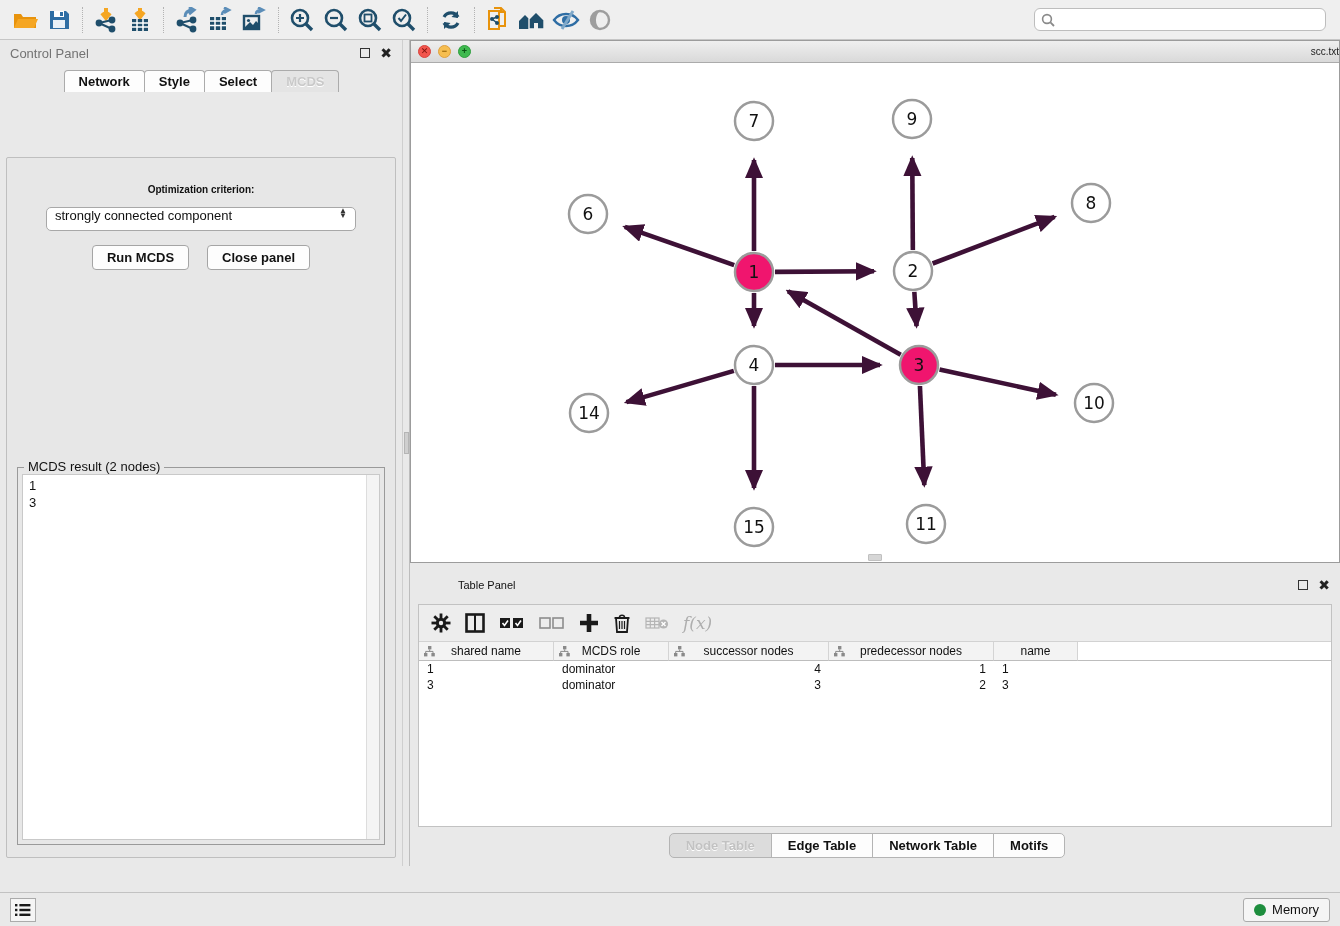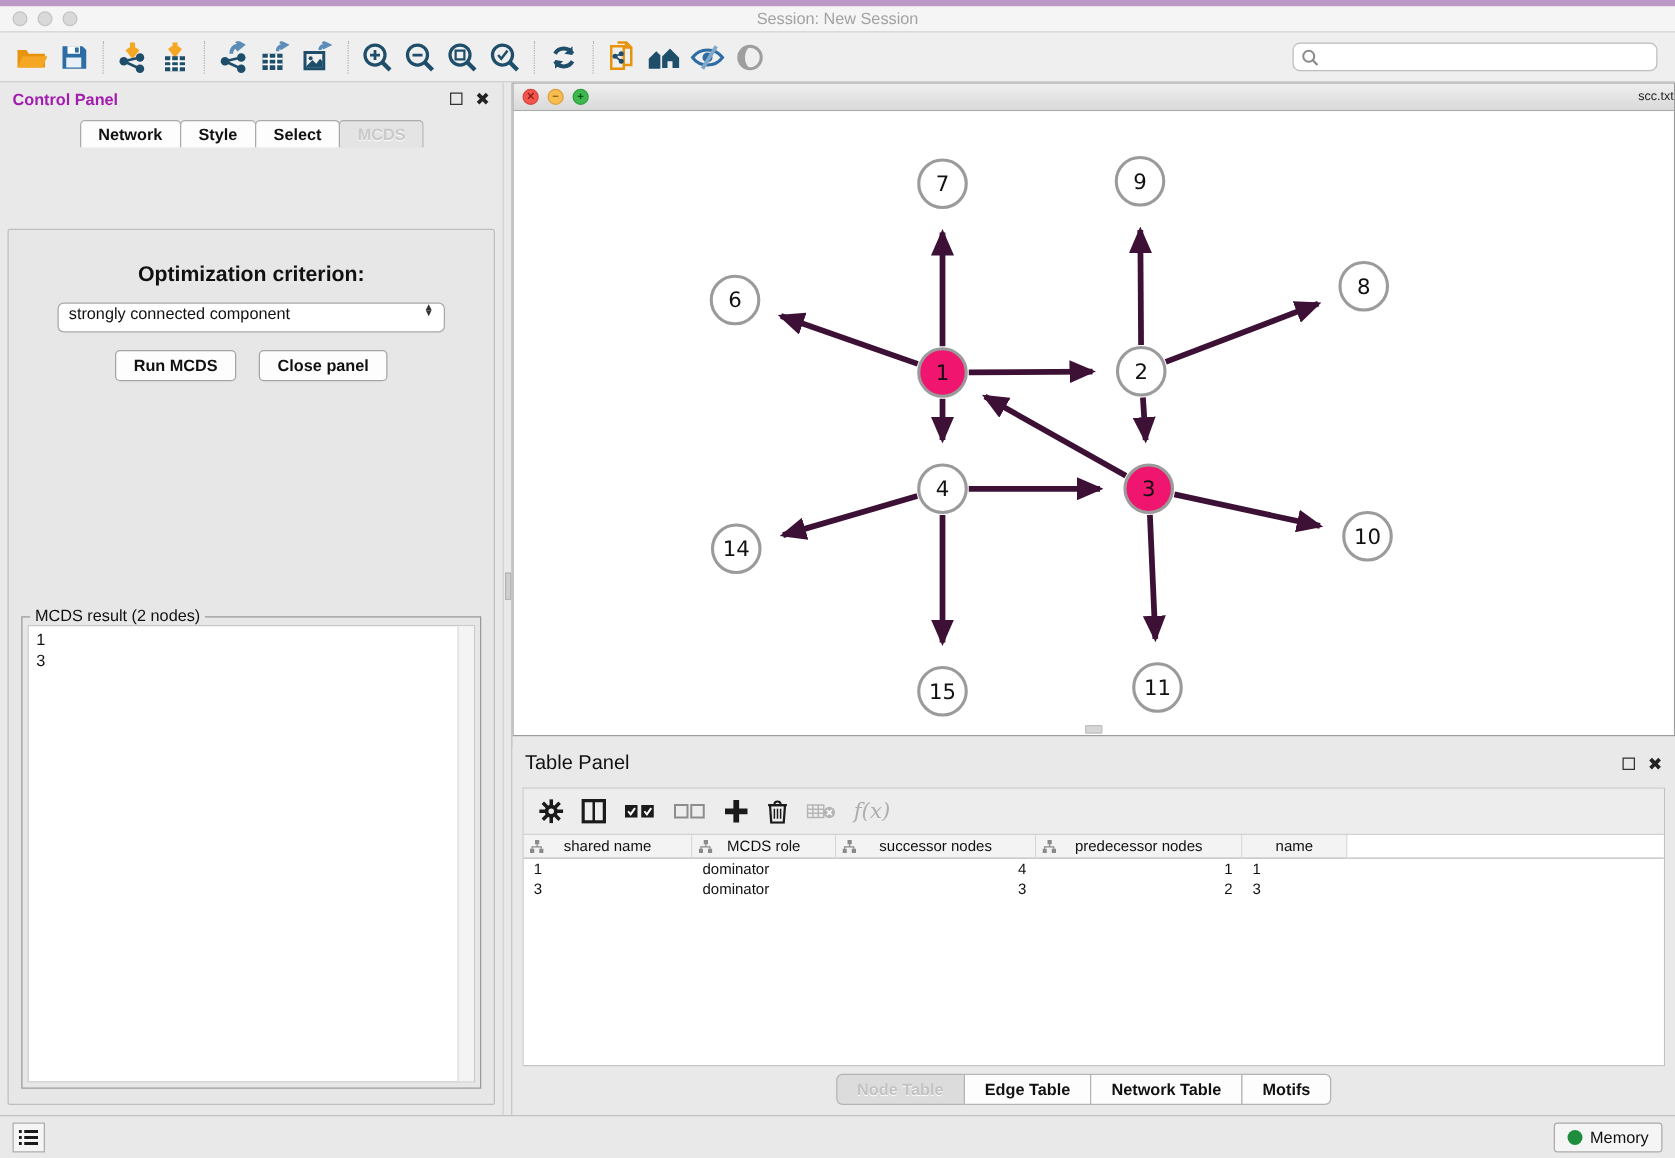--- a/index.html
+++ b/index.html
@@ -21,29 +21,29 @@
   .toolbar .spacer { flex:1; }
   .searchbox { width:292px; height:23px; background:#fff; border:1px solid #BDBDBD; border-radius:6px; display:flex; align-items:center; padding:0 6px; margin-right:6px; }
   .searchbox input { border:none; outline:none; flex:1; font-size:12px; background:transparent; }
 
   
   .main { position:relative; height:826px; }
 
   
   .control-panel { position:absolute; left:0; top:0; width:402px; height:826px; background:#E9E9E9; }
   .panel-head { height:26px; display:flex; align-items:center; padding:0 10px; }
-  .panel-head .ptitle { font-size:13px; color:#a21caf;font-weight:bold; }
+  .panel-head .ptitle { font-size:13px; color:#737373; }
   .panel-head .spacer { flex:1; }
   .float-icon { width:10px; height:10px; border:1.5px solid #333; margin-right:10px; }
   .close-icon { font-size:14px; font-weight:bold; color:#222; line-height:1; }
   .cp-tabs { display:flex; justify-content:center; position:relative; z-index:2; margin-top:4px; }
   .cp-tab { font-size:13px; font-weight:bold; padding:3px 14px; background:#FDFDFD; border:1px solid #ABABAB; border-bottom:none; border-radius:4px 4px 0 0; margin-right:-1px; color:#111; }
   .cp-tab.selected { background:#E4E4E4; color:#C9C9C9; text-shadow:0 1px 0 #fff; }
   .cp-content { position:absolute; left:6px; right:6px; top:117px; bottom:8px; background:#E7E7E7; border:1px solid #BFBFBF; border-radius:2px; display:flex; flex-direction:column; align-items:center; padding:10px; }
-  .opt-label { font-size:17px; font-weight:bold; margin-top:16px; }
+  .opt-label { font-size:10px; font-weight:bold; margin-top:16px; }
   .criterion { margin-top:12px; width:310px; height:24px; background:#fff; border:1px solid #A8A8A8; border-radius:5px; display:flex; align-items:flex-start; padding:0 8px; font-size:13px; }
   .criterion .spacer { flex:1; }
   .chevrons { display:flex; flex-direction:column; line-height:5px; font-size:8px; color:#333; }
   .btn-row { display:flex; gap:18px; margin-top:14px; }
   .pbtn { font-size:13px; font-weight:bold; background:#FDFDFD; border:1px solid #A5A5A5; border-radius:4px; padding:4px 14px; color:#111; }
   .cp-spacer { flex:1; }
   .result-box { width:368px; height:378px; border:1px solid #9A9A9A; position:relative; background:#E7E7E7; margin-bottom:2px; }
   .result-legend { position:absolute; top:-9px; left:6px; background:#E7E7E7; padding:0 4px; font-size:13px; }
   .result-list { position:absolute; left:4px; right:4px; top:6px; bottom:4px; background:#fff; border:1px solid #C9C9C9; font-size:13px; padding:2px 6px; line-height:17px; }
   .result-scroll { position:absolute; right:0; top:0; bottom:0; width:13px; background:#F4F4F4; border-left:1px solid #DDD; }
@@ -61,21 +61,21 @@
   .mac.red { background:#F2554D; border:1px solid #D8433C; color:#7E120D; }
   .mac.yellow { background:#F6BE50; border:1px solid #DFA03E; color:#8E5D00; }
   .mac.green { background:#3FB94F; border:1px solid #2E9E3E; color:#0A5214; }
   .net-title { width:100%; text-align:right; font-size:10px; color:#222; }
   .net-canvas { position:relative; height:499px; background:#fff; }
   .net-handle { position:absolute; left:50%; bottom:1px; width:14px; height:7px; margin-left:-7px; background:#D6D6D6; border:1px solid #C0C0C0; border-radius:1px; }
 
   
   .table-panel { margin-top:9px; height:294px; background:#E9E9E9; position:relative; }
   .tp-head { height:26px; display:flex; align-items:center; padding:0 10px; }
-  .tp-head .ptitle { font-size:16px; }
+  .tp-head .ptitle { font-size:11px;margin-left:38px; }
   .tp-head .spacer { flex:1; }
   .table-box { position:absolute; left:8px; right:8px; top:32px; height:223px; background:#fff; border:1px solid #C2C2C2; display:flex; flex-direction:column; }
   .tt-toolbar { height:37px; background:#EDEDED; border-bottom:1px solid #D2D2D2; display:flex; align-items:center; gap:14px; padding:0 12px; }
   .tt-btn { display:flex; align-items:center; justify-content:center; }
   .fx { font-family:"DejaVu Serif","Liberation Serif",serif; font-style:italic; font-size:17px; color:#AEAEAE; }
   .tgrid { display:grid; grid-template-columns:135px 115px 160px 165px 84px 1fr; }
   .thead .cell { background:#F3F3F3; border-right:1px solid #D4D4D4; border-bottom:1px solid #BDBDBD; height:19px; font-size:12px; display:flex; align-items:center; justify-content:center; gap:6px; position:relative; }
   .thead .cell .hicon { position:absolute; left:5px; top:4px; }
   .thead .cell.nofill { background:#fff; border-right:none; }
   .tbody .cell { height:16px; font-size:12px; display:flex; align-items:center; padding:0 8px; background:#fff; }
@@ -94,29 +94,20 @@
   .memory-btn { height:24px; background:#F5F5F5; border:1px solid #ABABAB; border-radius:3px; display:flex; align-items:center; gap:6px; padding:0 10px; font-size:13px; }
   .memdot { width:12px; height:12px; border-radius:50%; background:#1E8E3E; }
 
   svg text { font-family:"DejaVu Sans","Liberation Sans",sans-serif; }
 </style>
 </head>
 <body>
 
 <div class="app">
 
-  <div class="titlebar">
-    <div class="accent"></div>
-    <div class="traffic">
-      <div class="dot"></div>
-      <div class="dot"></div>
-      <div class="dot"></div>
-    </div>
-    <div class="wtitle">Session: New Session</div>
-  </div>
 
   <div class="toolbar">
     <div class="tbtn">
       <svg width="26" height="22">
           <path d="M2 5 L9 5 L11 8 L24 8 L24 19 L2 19 Z" fill="#E8930C"></path>
           <path d="M2 19 L6 10 L26 10 L22 19 Z" fill="#F5A623"></path>
         </svg>
     </div>
     <div class="tbtn">
       <svg width="22" height="22">

